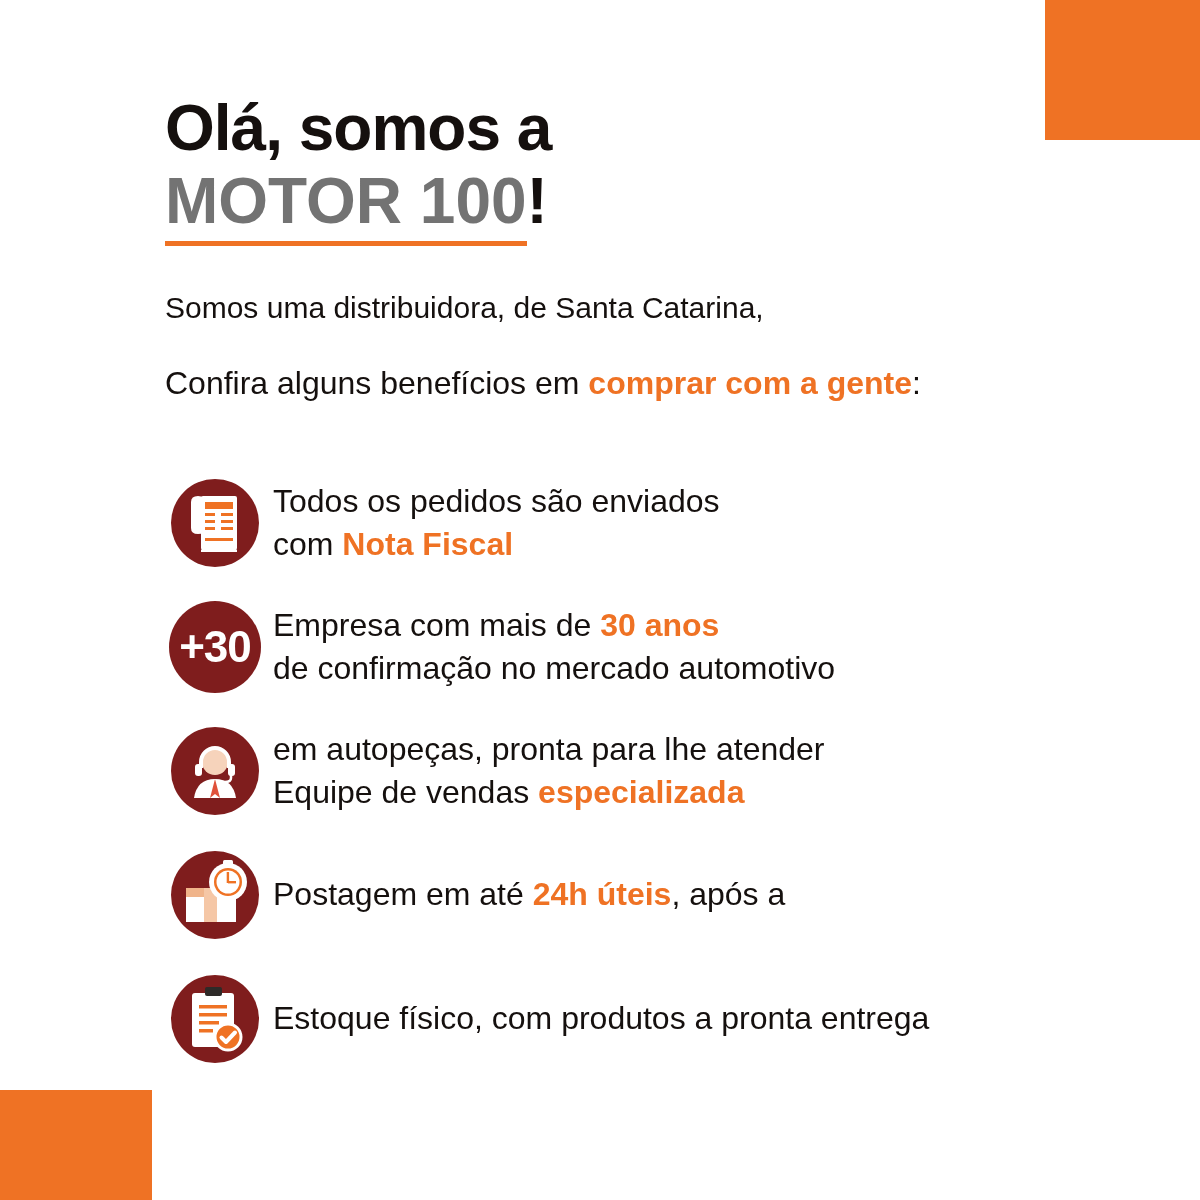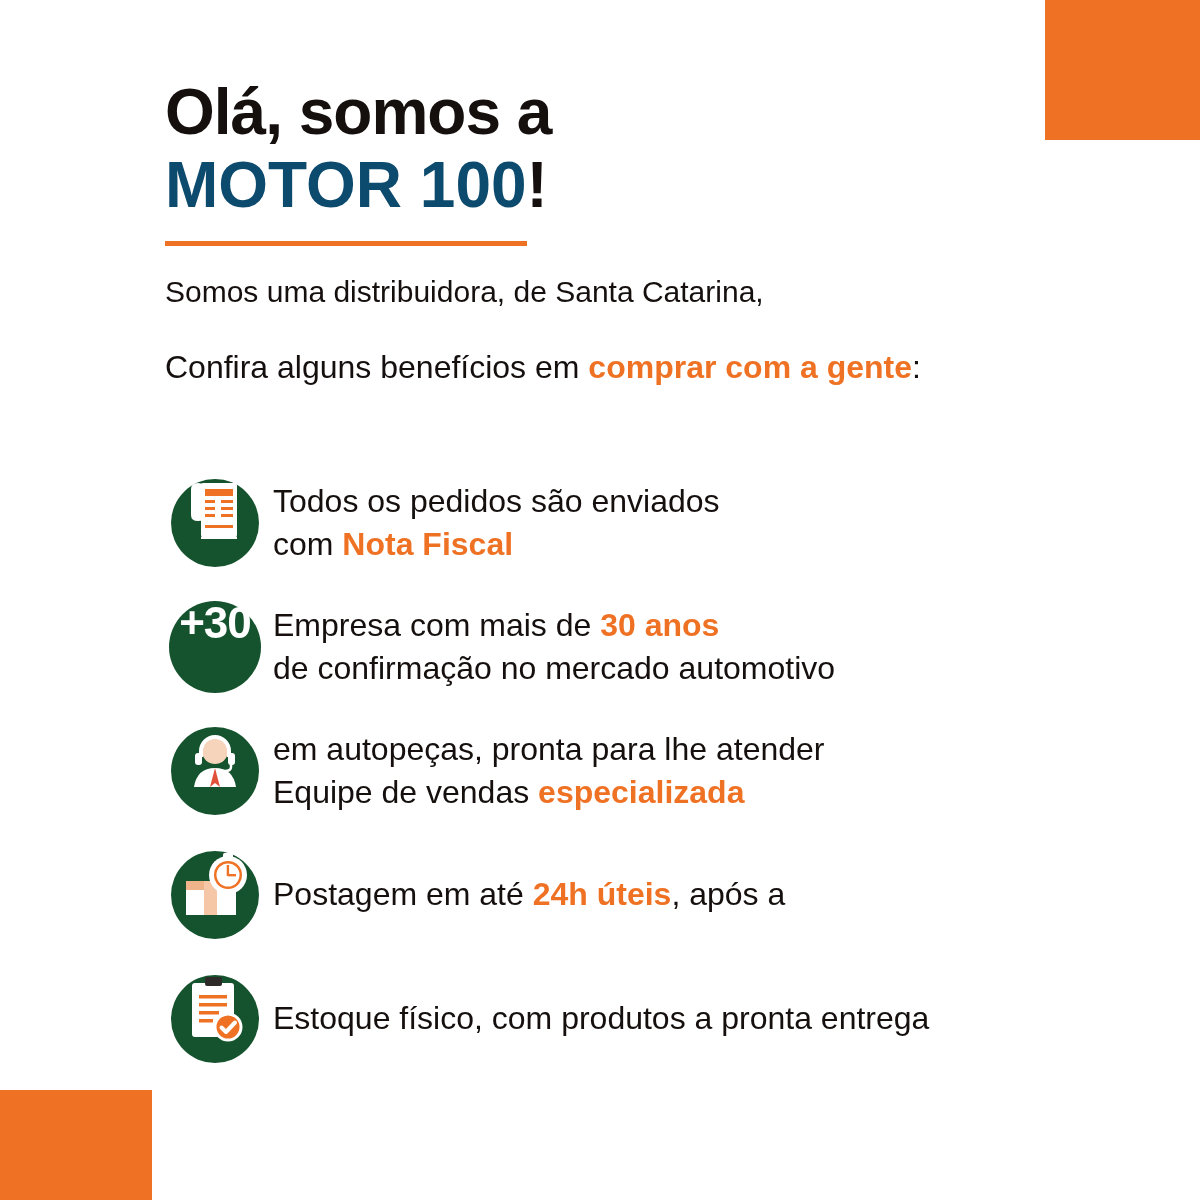--- a/index.html
+++ b/index.html
@@ -33,21 +33,21 @@
     left: 0;
     bottom: 0;
     width: 152px;
     height: 110px;
     background: #ef7224;
   }
 
   .content {
     position: absolute;
     left: 165px;
-    top: 78px;
+    top: 94px;
     width: 900px;
   }
 
   .headline-1 {
     font-size: 64px;
     font-weight: bold;
     color: #15100e;
     letter-spacing: -1px;
     line-height: 1.08;
   }
@@ -55,23 +55,23 @@
   .headline-2 {
     font-size: 64px;
     font-weight: bold;
     color: #15100e;
     letter-spacing: 0px;
     line-height: 1.15;
     margin-top: 2px;
     white-space: nowrap;
   }
   .headline-2 .brand {
-    color: #0c4a6e;
+    color: #737373;
     border-bottom: 5px solid #ef7224;
-    padding-bottom: 20px;
+    padding-bottom: 4px;
   }
 
   .intro {
     margin-top: 48px;
     font-size: 30px;
     line-height: 1.42;
     color: #15100e;
     max-width: 830px;
   }
 
@@ -118,23 +118,23 @@
   .benefit-text .hl {
     color: #ef7224;
     font-weight: bold;
   }
 
   
   .circle {
     width: 86px;
     height: 86px;
     border-radius: 50%;
-    background: #14532d;
+    background: #7f1d1d;
     display: flex;
-    align-items: flex-start;
+    align-items: center;
     justify-content: center;
     position: relative;
   }
 
   .badge-30 {
     color: #ffffff;
     font-weight: bold;
     font-size: 44px;
     letter-spacing: -1px;
     line-height: 1;

